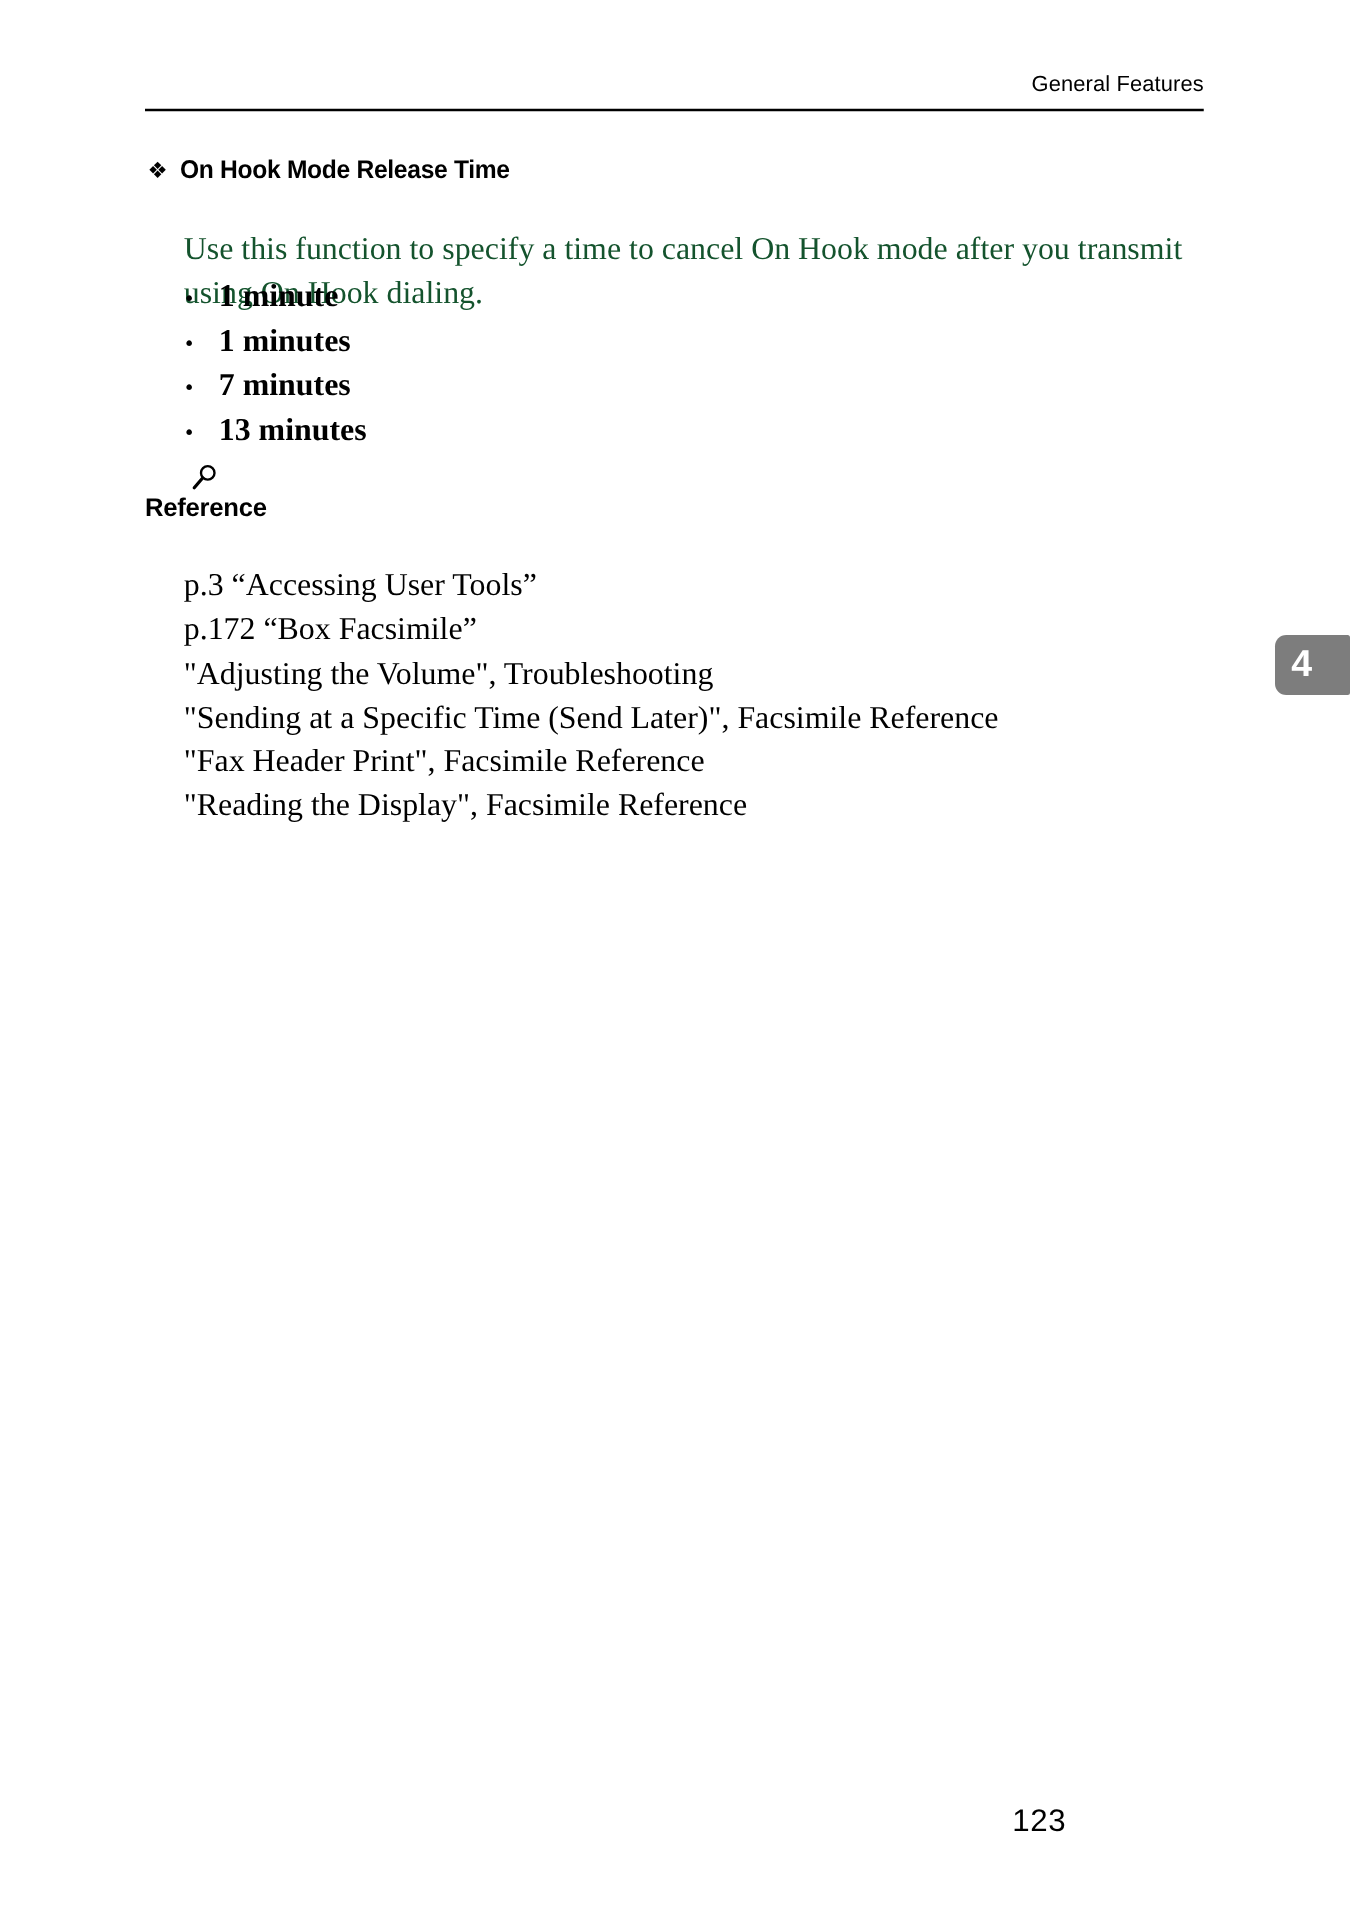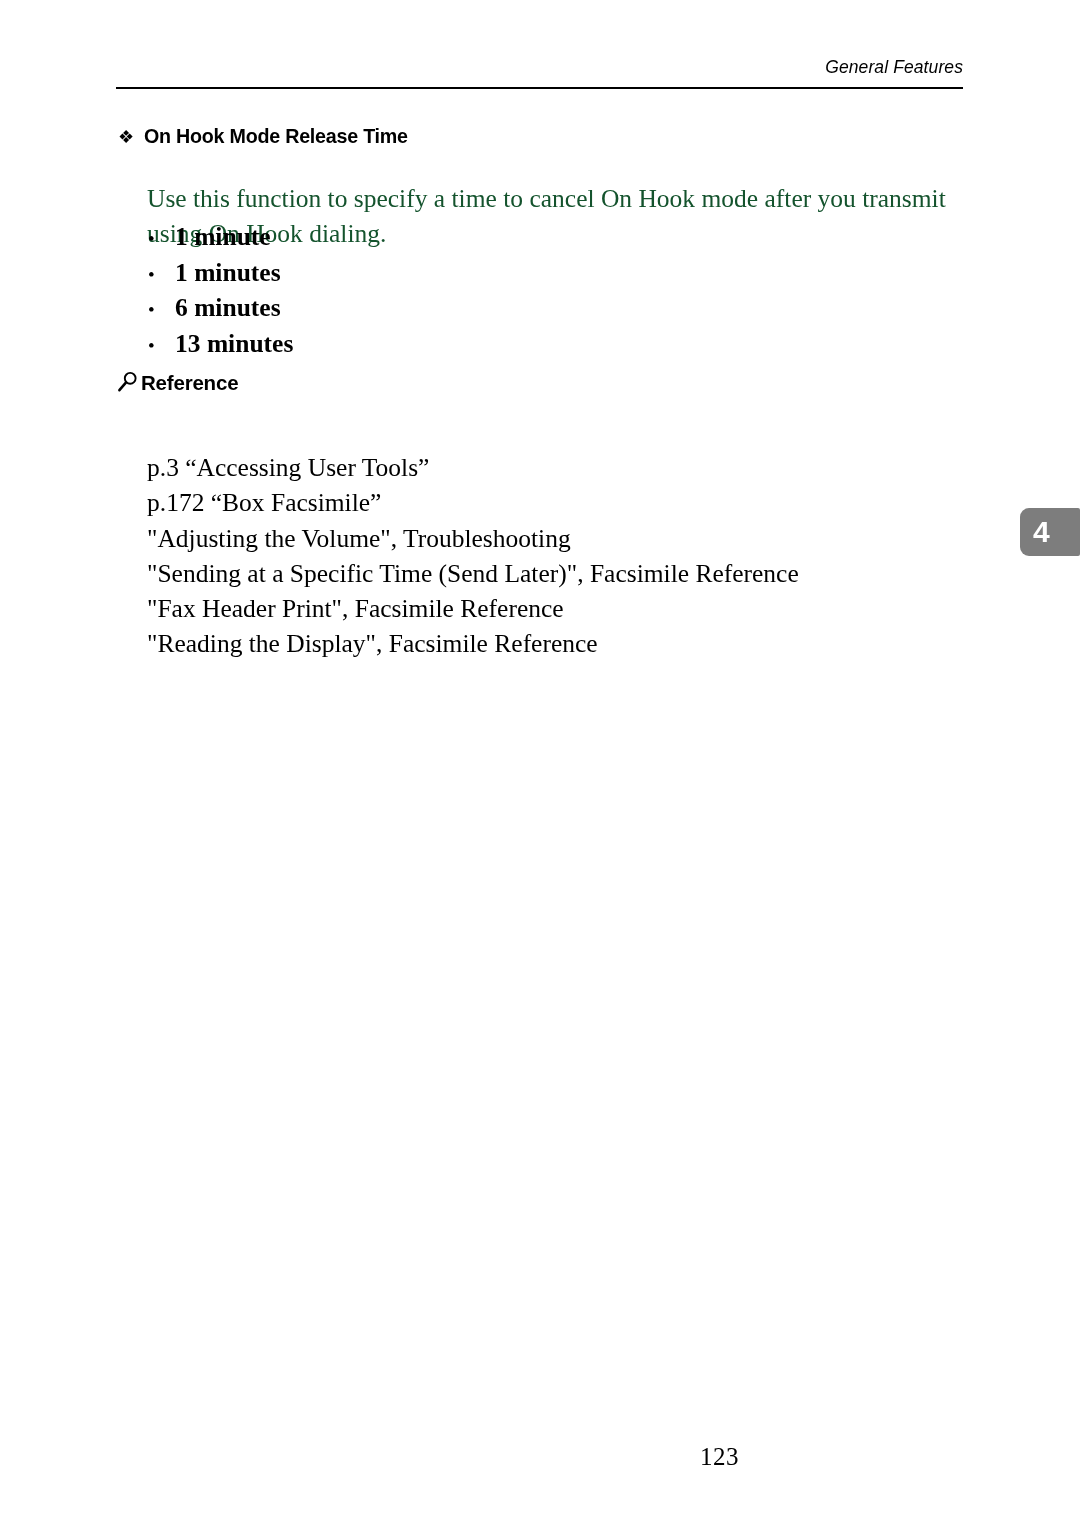--- a/index.html
+++ b/index.html
@@ -17,21 +17,20 @@
     font-family: "Liberation Serif", "DejaVu Serif", serif;
     color: #000000;
   }
 
   
   .running-header {
     position: absolute;
     left: 116px;
     top: 58px;
     width: 847px;
-    font-style: italic;
   }
 
   .running-header-text {
     display: block;
     text-align: right;
     font-family: "Liberation Sans", "DejaVu Sans", sans-serif;
     font-size: 17.5px;
     letter-spacing: 0.1px;
     color: #000000;
     line-height: 1.1;
@@ -116,20 +115,21 @@
   }
 
   
   .reference-heading {
     position: absolute;
     left: 116px;
     top: 371px;
     display: flex;
     align-items: center;
     white-space: nowrap;
+    flex-direction: column;
   }
 
   .magnifier-icon {
     width: 24px;
     height: 24px;
     flex: 0 0 24px;
     display: block;
     margin-right: 1px;
     position: relative;
     top: -1px;
@@ -183,22 +183,22 @@
     line-height: 1;
     color: #ffffff;
   }
 
   
   .page-number {
     position: absolute;
     left: 700px;
     top: 1443px;
     width: 263px;
-    text-align: left;
-    font-family: Liberation Serif, serif;
+    text-align: center;
+    font-family: Liberation Sans, sans-serif;
     font-size: 25px;
     letter-spacing: 0.5px;
     color: #000000;
   }
 </style>
 </head>
 <body>
 
 <div class="page">
 
@@ -218,21 +218,21 @@
     <li class="option-item">
       <span class="option-bullet">•</span>
       <span class="option-label">1 minute</span>
     </li>
     <li class="option-item">
       <span class="option-bullet">•</span>
       <span class="option-label">1 minutes</span>
     </li>
     <li class="option-item">
       <span class="option-bullet">•</span>
-      <span class="option-label">6 minutes</span>
+      <span class="option-label">7 minutes</span>
     </li>
     <li class="option-item">
       <span class="option-bullet">•</span>
       <span class="option-label">13 minutes</span>
     </li>
   </ul>
 
   <div class="reference-heading">
     <span class="magnifier-icon">
       <svg viewBox="0 0 24 24" width="24" height="24" aria-hidden="true">

